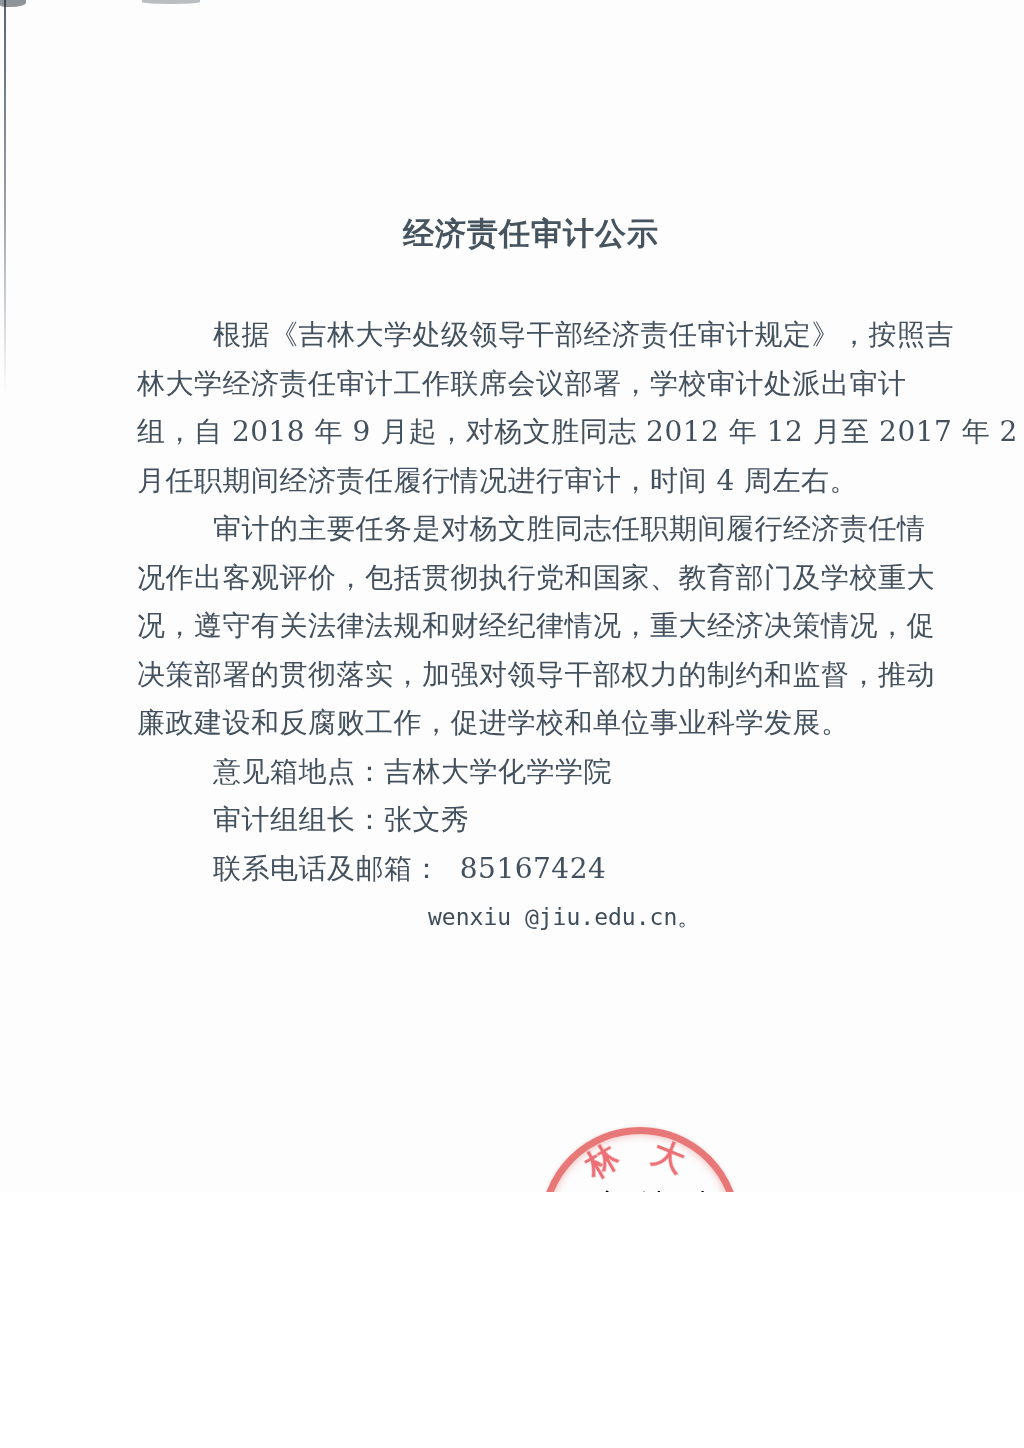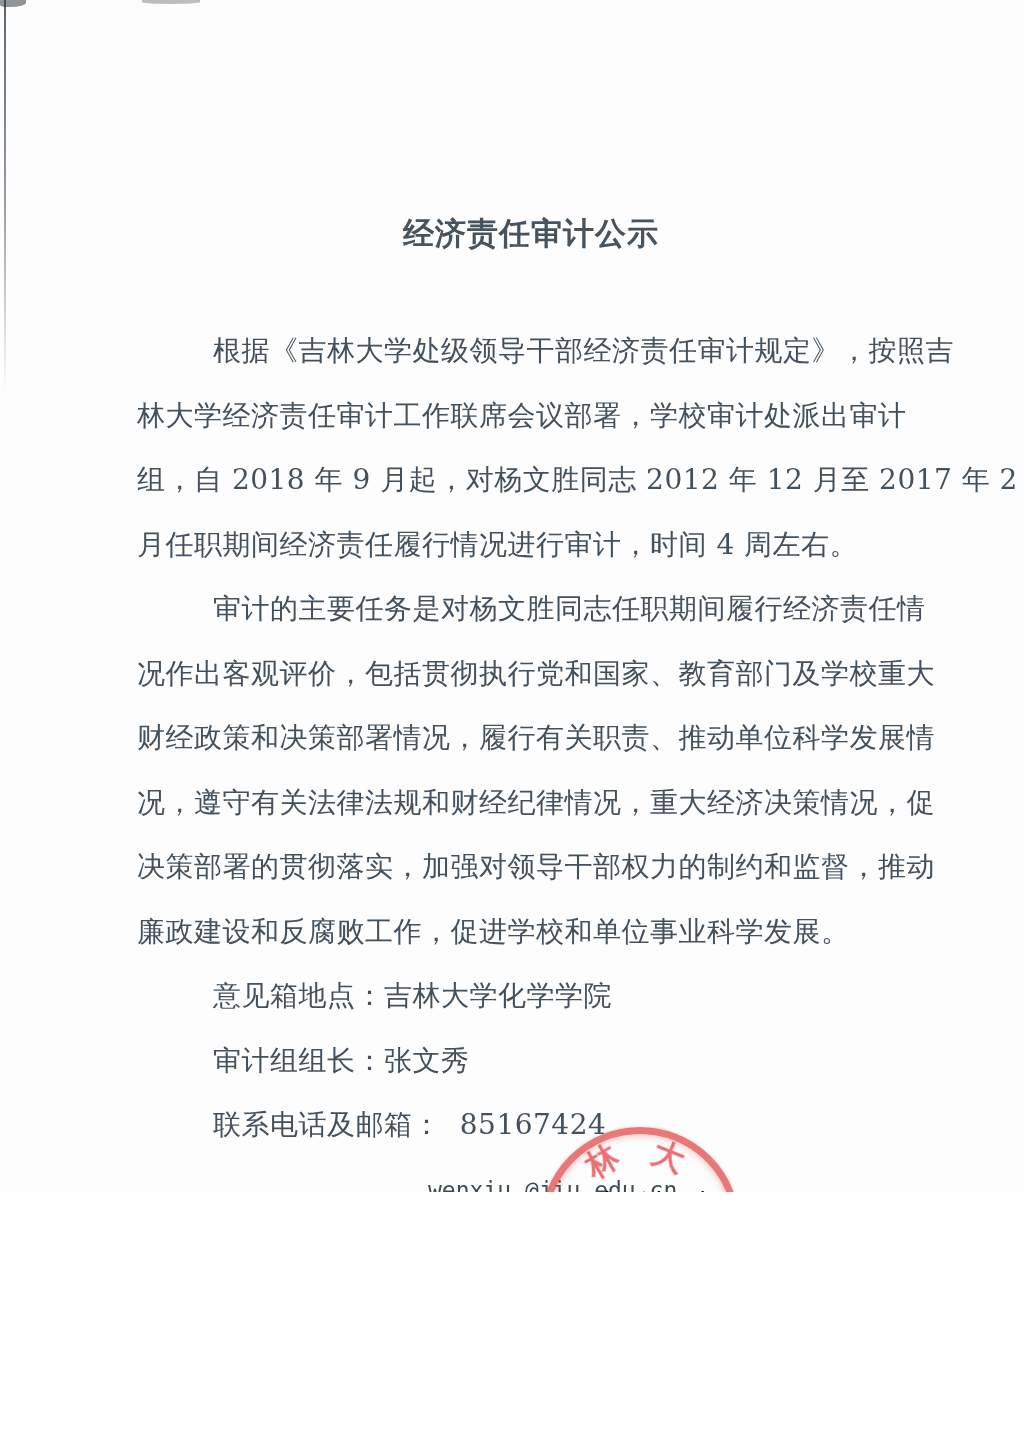--- a/index.html
+++ b/index.html
@@ -17,21 +17,21 @@
     background:rgba(35,45,55,.3);border-radius:0 0 50% 50%;}
   .smudge-b1{position:absolute;left:84px;top:1441px;width:120px;height:4px;
     background:rgba(110,140,185,.28);border-radius:2px;}
   .smudge-b2{position:absolute;left:258px;top:1442px;width:70px;height:3px;
     background:rgba(190,140,150,.22);border-radius:2px;}
   
   .title{position:absolute;left:403px;top:213px;margin:0;
     font-size:31px;font-weight:600;letter-spacing:1px;color:#46545f;white-space:pre;}
   .body-block{position:absolute;left:137px;top:311px;width:790px;
     font-size:28px;line-height:48.5px;letter-spacing:.5px;color:#43515e;}
-  .ln{white-space:pre;margin-top:16px;}
+  .ln{white-space:pre;}
   .ln.ind{text-indent:76px;}
   .ln.email{font-family:"DejaVu Sans Mono","Liberation Mono",monospace;
     font-size:23px;letter-spacing:0;padding-left:291px;color:#3e4c59;}
   .sig{position:absolute;color:#000000;white-space:pre;z-index:3;}
   .sig-office{left:595px;top:1186px;font-size:28px;letter-spacing:4px;}
   .sig-date{left:548px;top:1208px;font-size:28px;letter-spacing:2px;}
   
   .stamp{position:absolute;left:540px;top:1127px;width:200px;height:200px;z-index:2;
     font-family:"DejaVu Sans","Liberation Sans",sans-serif;}
   .ring{position:absolute;inset:0;border:7px solid rgba(226,82,82,.78);border-radius:50%;
@@ -59,21 +59,20 @@
 
   <h1 class="title">经济责任审计公示</h1>
 
   <div class="body-block">
     <div class="ln ind">根据《吉林大学处级领导干部经济责任审计规定》，按照吉</div>
     <div class="ln">林大学经济责任审计工作联席会议部署，学校审计处派出审计</div>
     <div class="ln">组，自 2018 年 9 月起，对杨文胜同志 2012 年 12 月至 2017 年 2</div>
     <div class="ln">月任职期间经济责任履行情况进行审计，时间 4 周左右。</div>
     <div class="ln ind">审计的主要任务是对杨文胜同志任职期间履行经济责任情</div>
     <div class="ln">况作出客观评价，包括贯彻执行党和国家、教育部门及学校重大</div>
-    <div class="ln">财经政策和决策部署情况，履行有关职责、推动单位科学发展情</div>
     <div class="ln">况，遵守有关法律法规和财经纪律情况，重大经济决策情况，促</div>
     <div class="ln">决策部署的贯彻落实，加强对领导干部权力的制约和监督，推动</div>
     <div class="ln">廉政建设和反腐败工作，促进学校和单位事业科学发展。</div>
     <div class="ln ind">意见箱地点：吉林大学化学学院</div>
     <div class="ln ind">审计组组长：张文秀</div>
     <div class="ln ind">联系电话及邮箱：  85167424</div>
     <div class="ln email">wenxiu @jiu.edu.cn。</div>
   </div>
 
   <div class="stamp">

